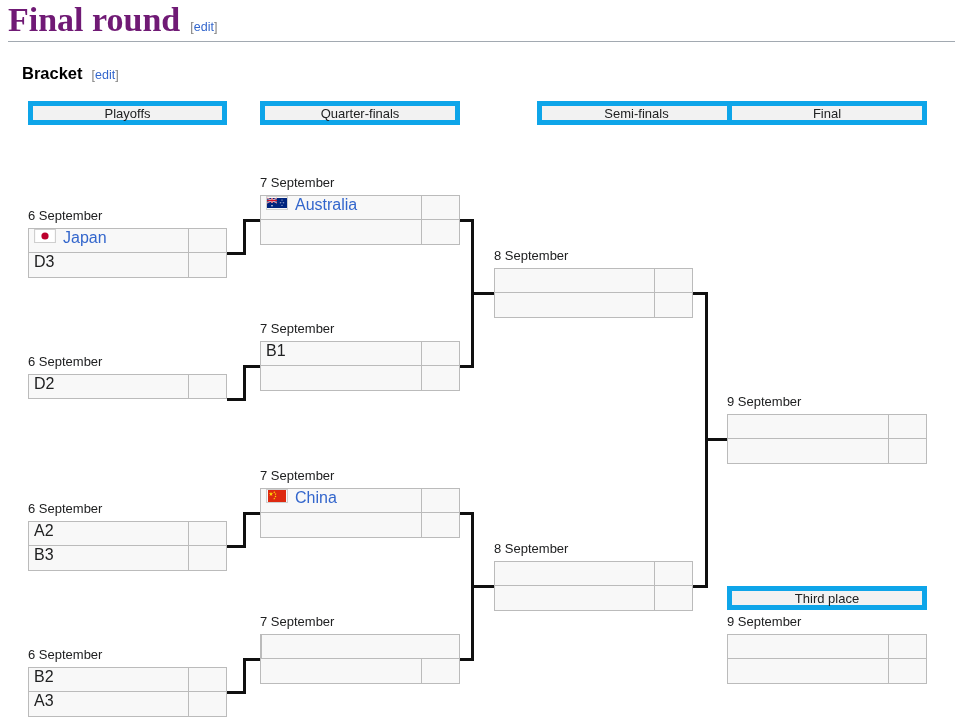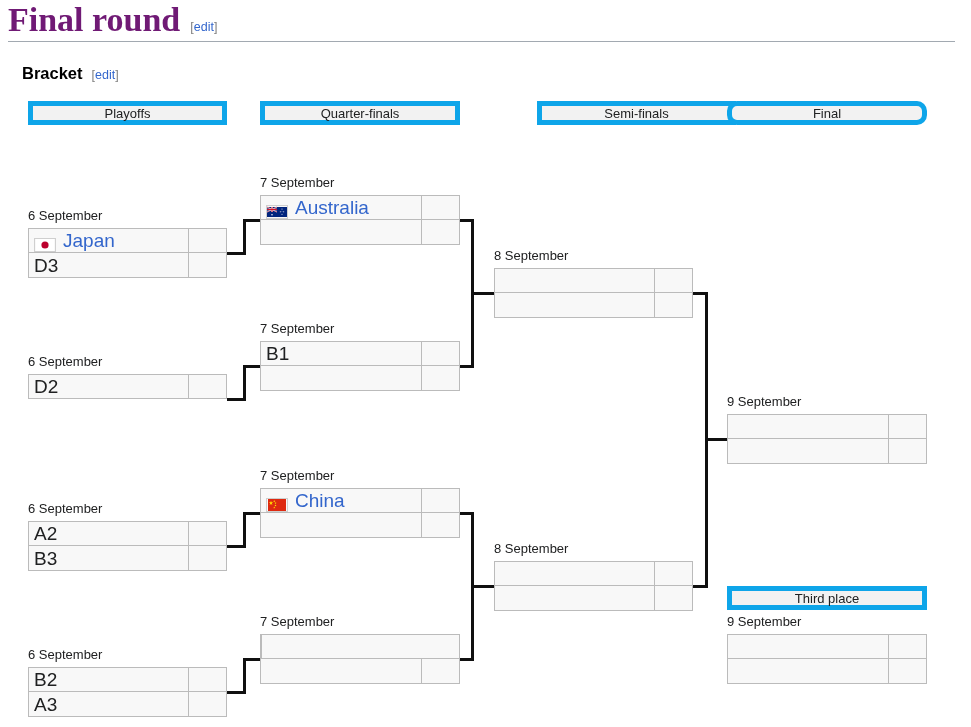--- a/index.html
+++ b/index.html
@@ -82,24 +82,24 @@
   .mrow {
     display: flex;
     height: 25px;
     border: 1px solid #bbbbbb;
     background: #f8f8f8;
   }
   .mrow + .mrow { border-top: none; }
   .team {
     flex: 1 1 auto;
     display: flex;
-    align-items: flex-end;
+    align-items: flex-start;
     gap: 7px;
     padding: 0 5px;
-    font-size: 19px;
+    font-size: 16px;
     color: #202122;
     overflow: hidden;
     white-space: nowrap;
   }
   .score {
     flex: 0 0 auto;
     border-left: 1px solid #bbbbbb;
     display: flex;
     align-items: center;
     justify-content: center;
@@ -137,21 +137,21 @@
 <div class="rule"></div>
 
 <div class="h3-row">
   <span class="h3-title">Bracket</span>
   <span class="edit-link"><span class="edit-brk">[</span><span>edit</span><span class="edit-brk">]</span></span>
 </div>
 
 <div class="round-hdr" style="left:28px;  top:101px; width:199px;">Playoffs</div>
 <div class="round-hdr" style="left:260px; top:101px; width:200px;">Quarter-finals</div>
 <div class="round-hdr" style="left:494px; top:101px; width:199px;margin-left:43px;">Semi-finals</div>
-<div class="round-hdr" style="left:727px; top:101px; width:200px;border-radius:10px;">Final</div>
+<div class="round-hdr" style="left:727px; top:101px; width:200px;">Final</div>
 
 <div class="conn conn-h" style="left:227px; top:252px; width:19px;"></div>
 <div class="conn conn-v" style="left:243px; top:219px; height:36px;"></div>
 <div class="conn conn-h" style="left:243px; top:219px; width:20px;"></div>
 
 <div class="conn conn-h" style="left:227px; top:398px; width:19px;"></div>
 <div class="conn conn-v" style="left:243px; top:365px; height:36px;"></div>
 <div class="conn conn-h" style="left:243px; top:365px; width:20px;"></div>
 
 <div class="conn conn-h" style="left:227px; top:545px; width:19px;"></div>

